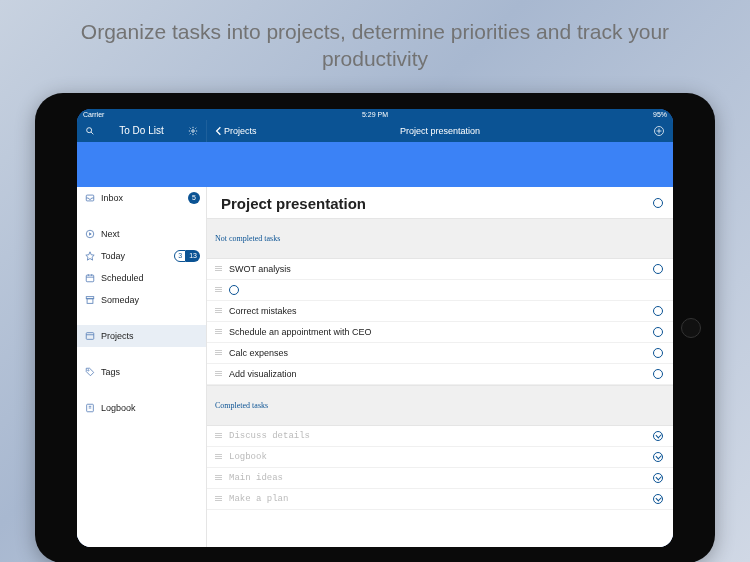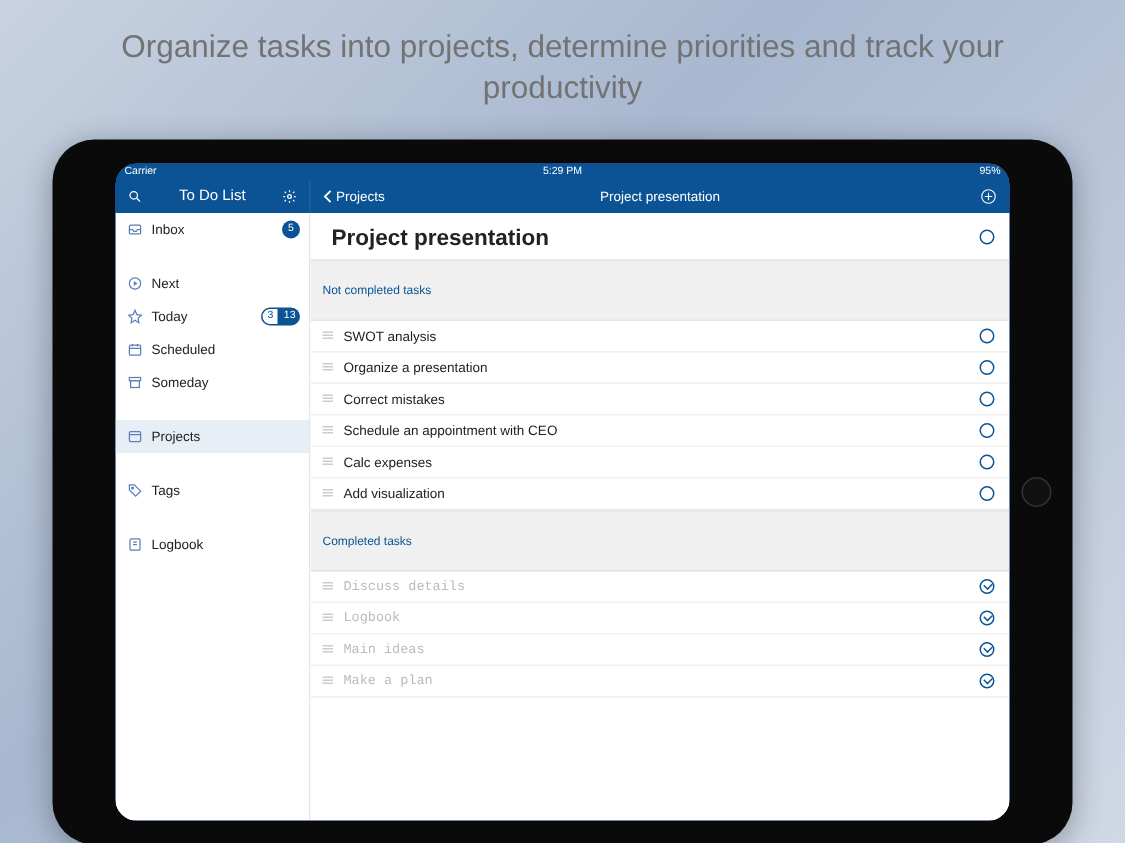--- a/index.html
+++ b/index.html
@@ -83,21 +83,21 @@
       align-items: center;
       position: relative;
       padding: 0 8px;
     }
     .back-btn { display:flex; align-items:center; gap:2px; font-size:9px; }
     .nav-title-center {
       position:absolute; left:50%; transform:translateX(-50%);
       font-size: 9px; font-weight:500;
     }
     .plus-btn { position:absolute; right:8px; font-size: 11px; }
-    .content { flex:1; display:flex; background:#fff; overflow:hidden; }
+    .content { flex:1; display:flex; background:#fff; overflow:hidden;margin-top:45px; }
     .sidebar {
       width: 130px;
       border-right: 1px solid #e5e5e5;
       background: #fff;
       font-size: 9px;
     }
     .sb-item {
       display:flex; align-items:center;
       padding: 6px 8px;
       color: #222;
@@ -146,21 +146,21 @@
       width:10px; height:10px; border:1.2px solid #0b5394; border-radius:50%; flex-shrink:0;
       display:flex; align-items:center; justify-content:center;
     }
     .check-o::after {
       content:""; width:4px; height:2.5px; border-left:1.2px solid #0b5394; border-bottom:1.2px solid #0b5394;
       transform: rotate(-45deg) translate(0.5px,-0.5px);
     }
     .section-hdr {
       background:#f0f0f0; color:#0b5394; font-size:8px;
       padding: 15px 8px; font-weight:500;
-      border-top:1px solid #e5e5e5; border-bottom:1px solid #e5e5e5;
+      border-top:1px solid #e5e5e5; border-bottom:1px solid #e5e5e5;font-family:Liberation Serif, serif;
     }
     .task {
       display:flex; align-items:center; padding: 5px 10px 5px 8px;
       border-bottom:1px solid #f0f0f0; gap:7px; color:#222;
     }
     .drag-handle {
       width:7px; display:flex; flex-direction:column; gap:1px; flex-shrink:0;
     }
     .drag-handle span { height:0.8px; background:#ccc; display:block; }
     .task.completed { color:#bbb;font-family:Liberation Mono, monospace; }
@@ -326,21 +326,20 @@
             </span>
             <span class="task-label">SWOT analysis</span>
             <span class="circle-o"></span>
           </div>
         <div class="task">
             <span class="drag-handle">
               <span></span>
               <span></span>
               <span></span>
             </span>
-            <span class="task-label">Organize a presentation</span>
             <span class="circle-o"></span>
           </div>
         <div class="task">
             <span class="drag-handle">
               <span></span>
               <span></span>
               <span></span>
             </span>
             <span class="task-label">Correct mistakes</span>
             <span class="circle-o"></span>

